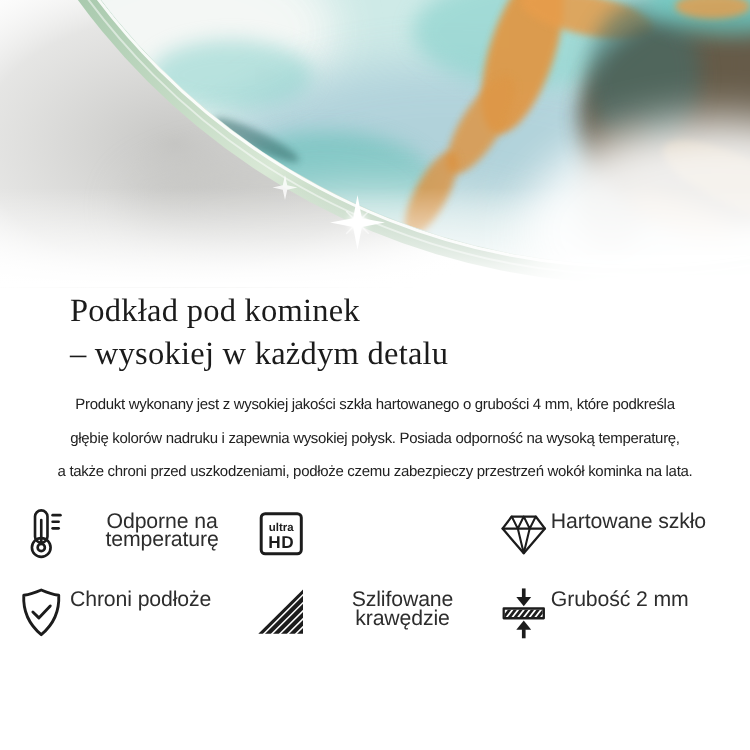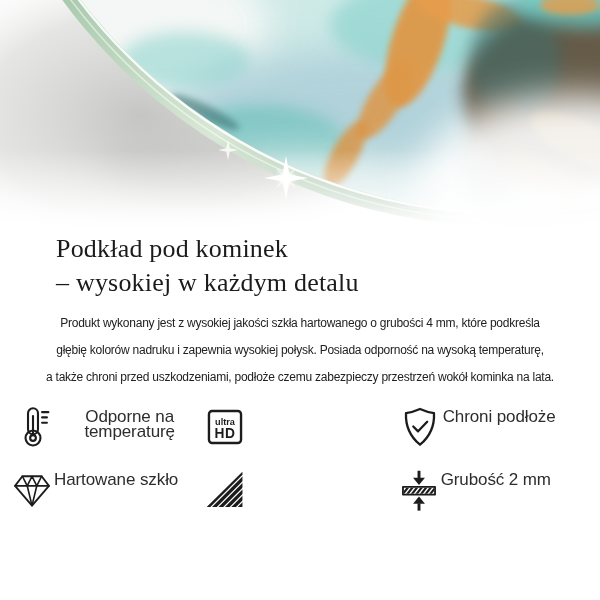--- a/index.html
+++ b/index.html
@@ -170,38 +170,38 @@
           <svg class="icon-svg" width="44" height="44" viewBox="0 0 48 48" stroke-width="2.6">
             <rect x="6.5" y="6.5" width="35" height="35" rx="3.5"></rect>
             <text class="hd-text" x="24" y="21.5" text-anchor="middle" font-size="10" font-weight="600">ultra</text>
             <text class="hd-text" x="24" y="36" text-anchor="middle" font-size="15" font-weight="800" letter-spacing="0.5">HD</text>
           </svg>
         </div>
       </div>
 
       <div class="feature">
         <div class="ficon">
-          <svg class="icon-svg" width="46" height="46" viewBox="0 0 48 48" stroke-width="2.4">
-            <path d="M24 5.2 C29.5 7.6 34.2 9 38.6 9.6 C39.3 23.5 34.4 33.8 24 42.5 C13.6 33.8 8.7 23.5 9.4 9.6 C13.8 9 18.5 7.6 24 5.2 Z"></path>
-            <path d="M17 23.5 L22 28.5 L31.5 18.5"></path>
-          </svg>
-        </div>
-        <div class="flabel">Chroni podłoże</div>
-      </div>
-
-      <div class="feature">
-        <div class="ficon">
           <svg class="icon-svg" width="44" height="44" viewBox="0 0 48 48" stroke-width="2">
             <path d="M13.5 9 L34.5 9 L42.5 19.5 L24 41 L5.5 19.5 Z"></path>
             <line x1="5.5" y1="19.5" x2="42.5" y2="19.5" stroke-width="1.8"></line>
             <path d="M13.5 9 L18.8 19.5 L24 9 L29.2 19.5 L34.5 9" stroke-width="1.8"></path>
             <path d="M18.8 19.5 L24 41 L29.2 19.5" stroke-width="1.8"></path>
           </svg>
         </div>
         <div class="flabel">Hartowane szkło</div>
+      </div>
+
+      <div class="feature">
+        <div class="ficon">
+          <svg class="icon-svg" width="46" height="46" viewBox="0 0 48 48" stroke-width="2.4">
+            <path d="M24 5.2 C29.5 7.6 34.2 9 38.6 9.6 C39.3 23.5 34.4 33.8 24 42.5 C13.6 33.8 8.7 23.5 9.4 9.6 C13.8 9 18.5 7.6 24 5.2 Z"></path>
+            <path d="M17 23.5 L22 28.5 L31.5 18.5"></path>
+          </svg>
+        </div>
+        <div class="flabel">Chroni podłoże</div>
       </div>
 
       <div class="feature">
         <div class="ficon">
           <svg class="icon-svg" width="44" height="44" viewBox="0 0 48 48" stroke-width="3.6">
             <defs>
               <clipPath id="triClip">
                   <path d="M4 42.5 L43 42.5 L43 4 Z"></path>
                 </clipPath>
             </defs>
@@ -212,20 +212,21 @@
               <line x1="-7" y1="48" x2="41" y2="0"></line>
               <line x1="0" y1="48" x2="48" y2="0"></line>
               <line x1="7" y1="48" x2="55" y2="0"></line>
               <line x1="14" y1="48" x2="62" y2="0"></line>
               <line x1="21" y1="48" x2="69" y2="0"></line>
               <line x1="28" y1="48" x2="76" y2="0"></line>
               <line x1="35" y1="48" x2="83" y2="0"></line>
             </g>
           </svg>
         </div>
+        <div class="flabel">Szlifowane krawędzie</div>
       </div>
 
       <div class="feature">
         <div class="ficon">
           <svg class="icon-svg" width="44" height="44" viewBox="0 0 48 48" stroke-width="2">
             <defs>
               <clipPath id="barClip">
                   <rect x="7.5" y="21.5" width="33" height="6.5"></rect>
                 </clipPath>
             </defs>

